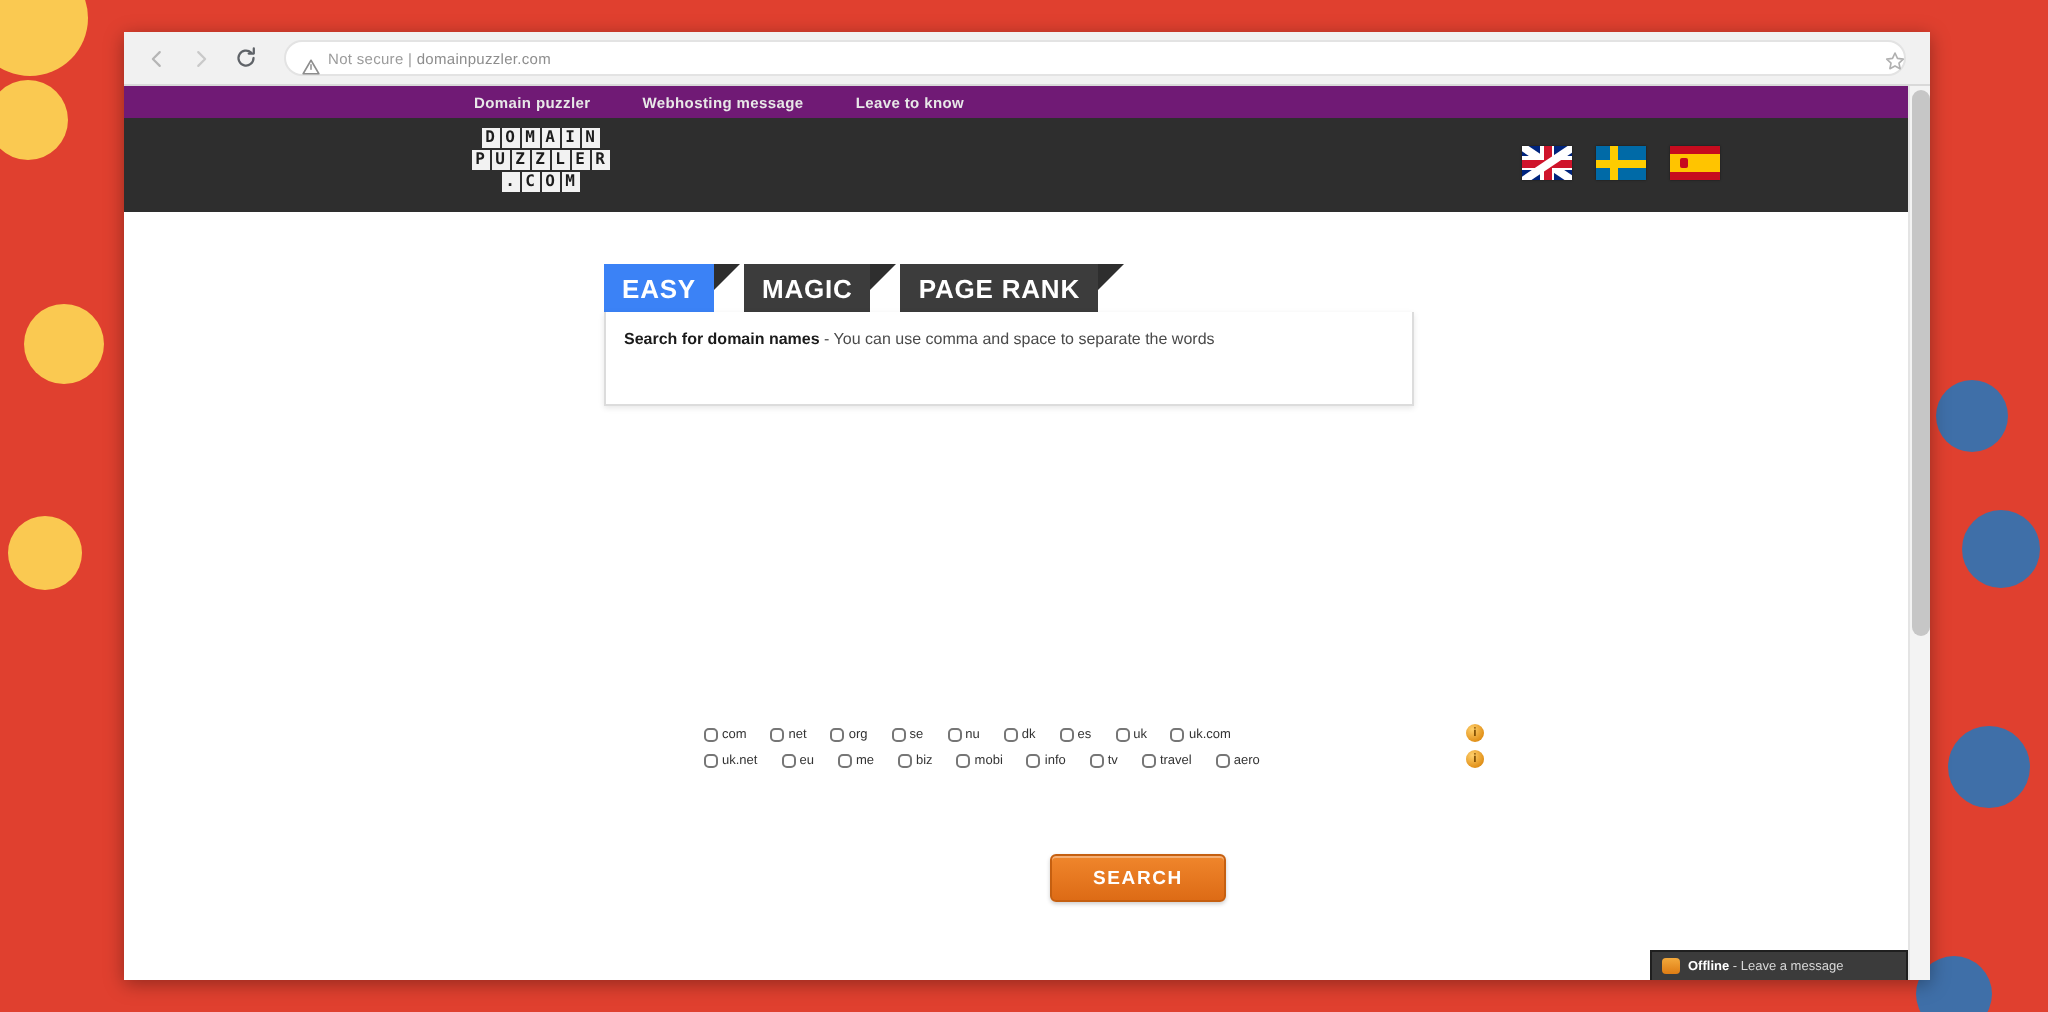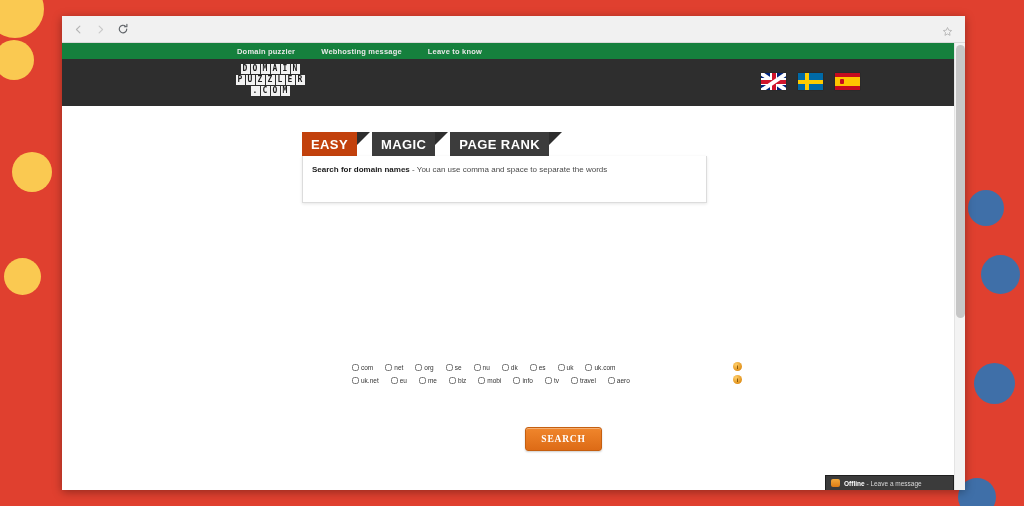--- a/index.html
+++ b/index.html
@@ -63,21 +63,21 @@
     width: 11px; height: 447px; background: #f3f3f3;
     border-left: 1px solid #e4e4e4;
   }
   #vthumb {
     position: absolute; left: 1px; top: 2px;
     width: 9px; height: 273px; background: #c6c6c6; border-radius: 5px;
   }
 
   
   #topnav {
-    height: 16px; background: #15803d;
+    height: 16px; background: #701a75;
     display: flex; align-items: center; gap: 26px;
     padding-left: 175px;
   }
   #topnav a {
     color: #e8e8e8; font-size: 7.5px; font-weight: bold;
     text-decoration: none; letter-spacing: .2px; white-space: nowrap;
   }
 
   
   #header {
@@ -140,21 +140,21 @@
   }
   #tabs { display: flex; align-items: flex-end; gap: 0; height: 27px; }
   .tab {
     position: relative; height: 24px;
     display: flex; align-items: center; justify-content: center;
     padding: 0 9px; margin-right: 15px;
     color: #ffffff; font-size: 13px; font-weight: bold;
     letter-spacing: .4px; font-family: "Liberation Sans", sans-serif;
     background: #3c3c3c; white-space: nowrap;
   }
-  .tab.active { background: #c2410c; }
+  .tab.active { background: #3b82f6; }
   .tab::after {
     content: ""; position: absolute; right: -13px; top: 0;
     width: 0; height: 0;
     border-top: 13px solid #2e2e2e;
     border-right: 13px solid transparent;
   }
   .tab.active::after { border-top-color: #2e2e2e; }
 
   
   #card {
@@ -201,29 +201,29 @@
     width: 9px; height: 9px; border-radius: 50%;
     background: radial-gradient(circle at 35% 30%, #ffcf6a, #e2921b 70%, #c97c11);
     color: #7a4a00; font-size: 6px; font-weight: bold;
     display: flex; align-items: center; justify-content: center;
     line-height: 1;
   }
 
   
   #searchbtn {
     position: absolute; left: 463px; top: 321px;
-    width: 77px; height: 24px;
+    width: 88px; height: 24px;
     background: linear-gradient(#f0862c, #dd6b16);
     border: 1px solid #c55f10;
     border-radius: 3px;
     color: #ffffff; font-size: 9.5px; font-weight: bold;
     letter-spacing: .8px;
     cursor: pointer;
     box-shadow: inset 0 1px 0 rgba(255,255,255,.35), 0 1px 2px rgba(0,0,0,.2);
-    font-family: Liberation Serif, serif;
+    font-family: Liberation Sans, sans-serif;
   }
 
   
   #chat {
     position: absolute; right: 11px; bottom: 0;
     width: 129px; height: 15px;
     background: #3b3b3b;
     border: 1px solid #1f1f1f;
     border-bottom: none;
     display: flex; align-items: center; gap: 4px;
@@ -262,20 +262,29 @@
           <path d="M6 3 L11 8 L6 13" fill="none" stroke="#c9c9c9" stroke-width="1.6" stroke-linecap="round" stroke-linejoin="round"></path>
         </svg>
     </div>
     <div class="navbtn reload">
       <svg width="12" height="12" viewBox="0 0 16 16">
         <path d="M13 8 a5 5 0 1 1 -1.6 -3.6" fill="none" stroke="#5f6368" stroke-width="1.5" stroke-linecap="round"></path>
         <path d="M13.2 1.6 L13.2 5 L9.8 5" fill="none" stroke="#5f6368" stroke-width="1.5" stroke-linecap="round" stroke-linejoin="round"></path>
       </svg>
     </div>
 
+    <div id="omnibox">
+      <span id="warn-icon">
+        <svg width="9" height="9" viewBox="0 0 16 16">
+            <path d="M8 2 L15 14 L1 14 Z" fill="none" stroke="#8d8d8d" stroke-width="1.4" stroke-linejoin="round"></path>
+            <path d="M8 6 L8 10" stroke="#8d8d8d" stroke-width="1.3" stroke-linecap="round"></path>
+          </svg>
+      </span>
+      <span class="urltext"><span>Not secure</span>&nbsp;<span>|</span>&nbsp;<span class="host">domainpuzzler.com</span></span>
+    </div>
 
     <span id="star">
       <svg width="11" height="11" viewBox="0 0 16 16">
           <path d="M8 2.2 L9.8 6.1 L14 6.6 L10.9 9.5 L11.7 13.6 L8 11.6 L4.3 13.6 L5.1 9.5 L2 6.6 L6.2 6.1 Z" fill="none" stroke="#b0b0b0" stroke-width="1.2" stroke-linejoin="round"></path>
         </svg>
     </span>
   </div>
 
   <div id="viewport">
 

